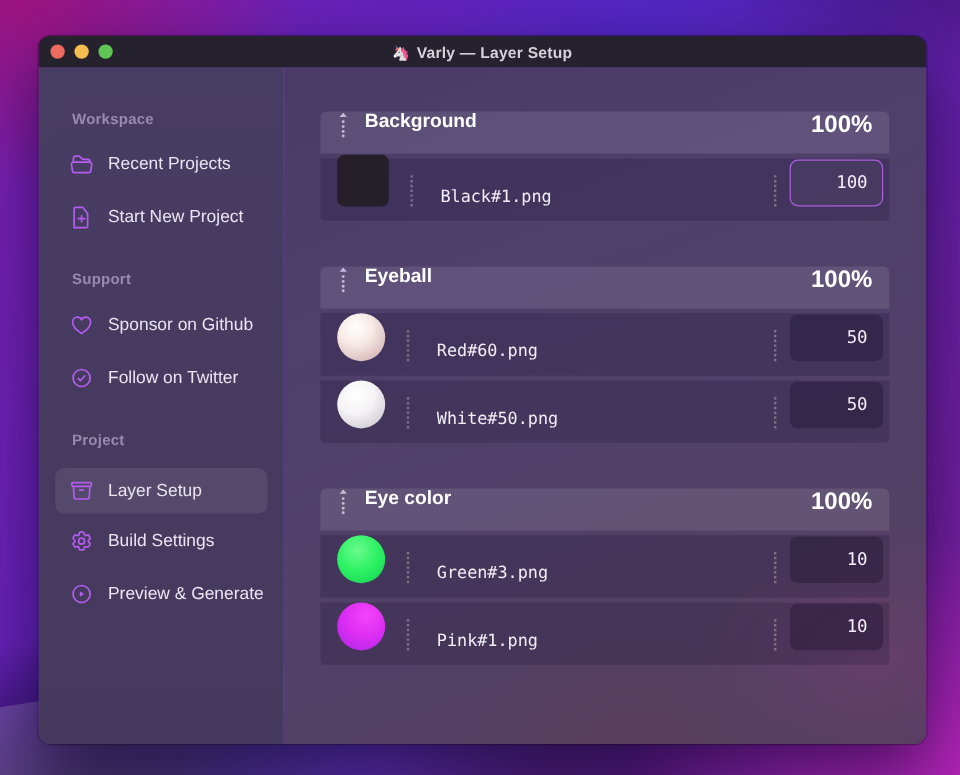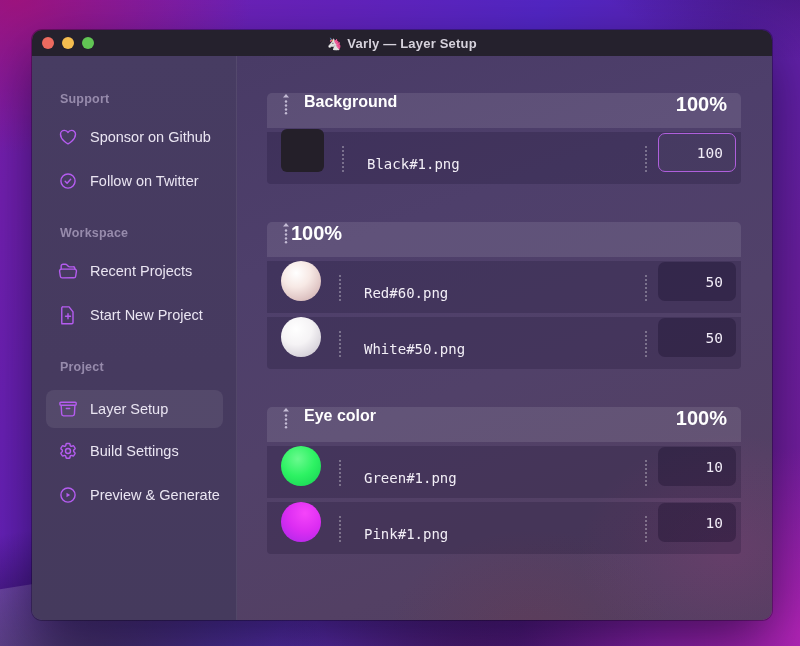--- a/index.html
+++ b/index.html
@@ -131,57 +131,57 @@
       <div class="titlebar-title">
         <span class="app-emoji">🦄</span><span>Varly — Layer Setup</span>
       </div>
     </div>
 
     <div class="window-body">
 
       <aside class="sidebar">
 
         <div class="side-section">
+          <div class="side-section-label">Workspace</div>
+          <div class="side-item">
+            <span class="side-icon">
+              <svg viewBox="0 0 24 24">
+                  <path d="M3.8 9.8V6A2.2 2.2 0 0 1 6 3.8h2.9c.6 0 1.2.2 1.6.7l1.8 1.8c.4.4 1 .7 1.6.7H18A2.2 2.2 0 0 1 20.3 9v.8M3.8 9.8a2.2 2.2 0 0 0-1.9 2.5l.9 6a2.2 2.2 0 0 0 2.2 1.9H19a2.2 2.2 0 0 0 2.2-1.9l.9-6a2.2 2.2 0 0 0-1.9-2.5m-16.4 0h16.4"></path>
+                </svg>
+            </span>
+            <span class="side-label">Recent Projects</span>
+          </div>
+          <div class="side-item">
+            <span class="side-icon">
+              <svg viewBox="0 0 24 24">
+                  <path d="M12 10.5v6m3-3H9m-4.5 9h12a1.5 1.5 0 0 0 1.5-1.5V8.2L13.3 2.2H6A1.5 1.5 0 0 0 4.5 3.8v17.2A1.5 1.5 0 0 0 6 22.5z"></path>
+                </svg>
+            </span>
+            <span class="side-label">Start New Project</span>
+          </div>
+        </div>
+
+        <div class="side-section">
           <div class="side-section-label">Support</div>
           <div class="side-item">
             <span class="side-icon">
               <svg viewBox="0 0 24 24">
                   <path d="M21 8.6c0-2.6-2.1-4.6-4.7-4.6-1.9 0-3.6 1.1-4.3 2.7C11.3 5.1 9.6 4 7.7 4 5.1 4 3 6 3 8.6c0 7 9 11.6 9 11.6s9-4.6 9-11.6z"></path>
                 </svg>
             </span>
             <span class="side-label">Sponsor on Github</span>
           </div>
           <div class="side-item">
             <span class="side-icon">
               <svg viewBox="0 0 24 24">
                   <circle cx="12" cy="12" r="8.5"></circle>
                   <path d="M8.6 12.4l2.3 2.3 4.3-4.9"></path>
                 </svg>
             </span>
             <span class="side-label">Follow on Twitter</span>
-          </div>
-        </div>
-
-        <div class="side-section">
-          <div class="side-section-label">Workspace</div>
-          <div class="side-item">
-            <span class="side-icon">
-              <svg viewBox="0 0 24 24">
-                  <path d="M3.8 9.8V6A2.2 2.2 0 0 1 6 3.8h2.9c.6 0 1.2.2 1.6.7l1.8 1.8c.4.4 1 .7 1.6.7H18A2.2 2.2 0 0 1 20.3 9v.8M3.8 9.8a2.2 2.2 0 0 0-1.9 2.5l.9 6a2.2 2.2 0 0 0 2.2 1.9H19a2.2 2.2 0 0 0 2.2-1.9l.9-6a2.2 2.2 0 0 0-1.9-2.5m-16.4 0h16.4"></path>
-                </svg>
-            </span>
-            <span class="side-label">Recent Projects</span>
-          </div>
-          <div class="side-item">
-            <span class="side-icon">
-              <svg viewBox="0 0 24 24">
-                  <path d="M12 10.5v6m3-3H9m-4.5 9h12a1.5 1.5 0 0 0 1.5-1.5V8.2L13.3 2.2H6A1.5 1.5 0 0 0 4.5 3.8v17.2A1.5 1.5 0 0 0 6 22.5z"></path>
-                </svg>
-            </span>
-            <span class="side-label">Start New Project</span>
           </div>
         </div>
 
         <div class="side-section">
           <div class="side-section-label">Project</div>
           <div class="side-item selected">
             <span class="side-icon">
               <svg viewBox="0 0 24 24">
                   <path d="M20.3 7.5l-.6 10.6a2.2 2.2 0 0 1-2.2 2.1H6.6a2.2 2.2 0 0 1-2.2-2.1L3.8 7.5M10 11.3h4M3.4 7.5h17.3c.6 0 1.1-.5 1.1-1.1V4.9c0-.6-.5-1.1-1.1-1.1H3.4c-.6 0-1.1.5-1.1 1.1v1.5c0 .6.5 1.1 1.1 1.1z"></path>
                 </svg>
@@ -239,20 +239,21 @@
           <header class="group-header">
             <span class="drag-handle">
               <svg viewBox="0 0 10 22">
                   <path d="M5 1l3 3.4H2z" fill="#d7cfe6"></path>
                   <circle cx="5" cy="8.5" r="1.2" fill="#d7cfe6"></circle>
                   <circle cx="5" cy="12.5" r="1.2" fill="#d7cfe6"></circle>
                   <circle cx="5" cy="16.5" r="1.2" fill="#d7cfe6"></circle>
                   <circle cx="5" cy="20.3" r="1.2" fill="#d7cfe6"></circle>
                 </svg>
             </span>
+            <h2 class="group-title">Eyeball</h2>
             <span class="group-weight">100%</span>
           </header>
           <div class="row">
             <span class="thumb red-sphere"></span>
             <span class="vsep"></span>
             <span class="file-name">Red#60.png</span>
             <span class="vsep"></span>
             <input class="weight-input" type="text" value="50" style="">
           </div>
           <div class="row">
@@ -274,21 +275,21 @@
                   <circle cx="5" cy="16.5" r="1.2" fill="#d7cfe6"></circle>
                   <circle cx="5" cy="20.3" r="1.2" fill="#d7cfe6"></circle>
                 </svg>
             </span>
             <h2 class="group-title">Eye color</h2>
             <span class="group-weight">100%</span>
           </header>
           <div class="row">
             <span class="thumb green-sphere"></span>
             <span class="vsep"></span>
-            <span class="file-name">Green#1.png</span>
+            <span class="file-name">Green#3.png</span>
             <span class="vsep"></span>
             <input class="weight-input" type="text" value="10" style="">
           </div>
           <div class="row">
             <span class="thumb pink-sphere"></span>
             <span class="vsep"></span>
             <span class="file-name">Pink#1.png</span>
             <span class="vsep"></span>
             <input class="weight-input" type="text" value="10" style="">
           </div>

